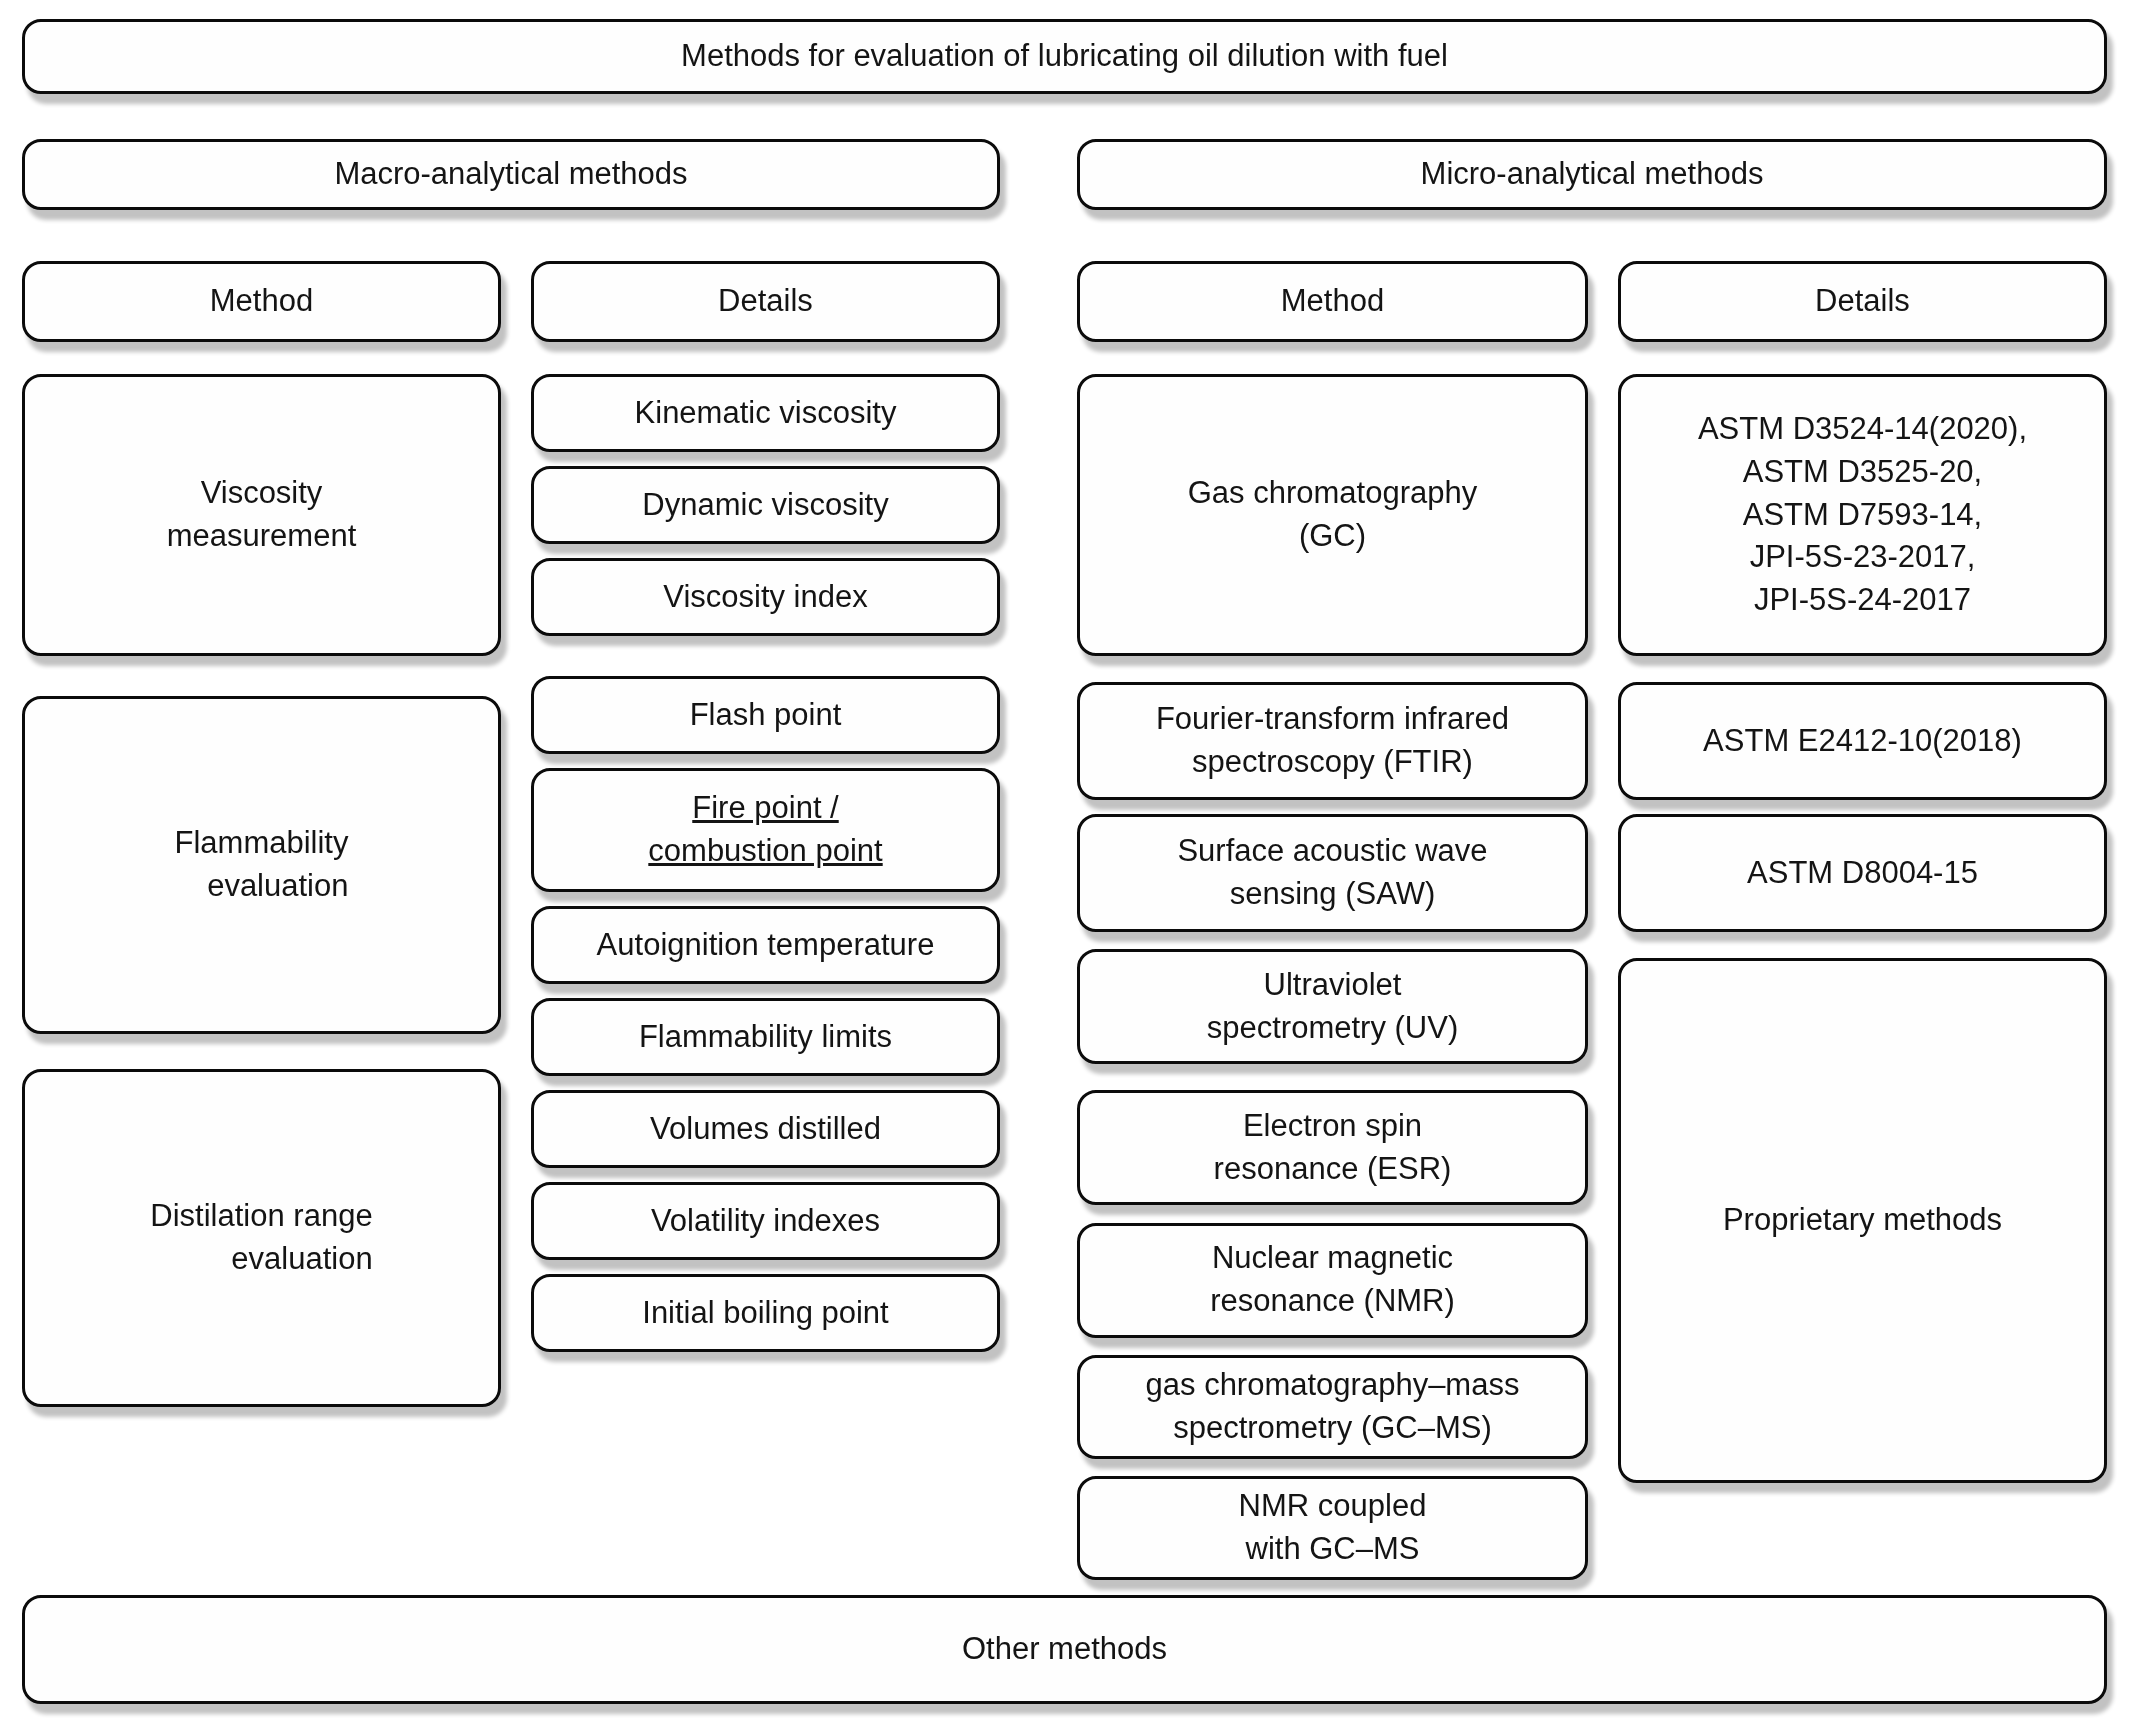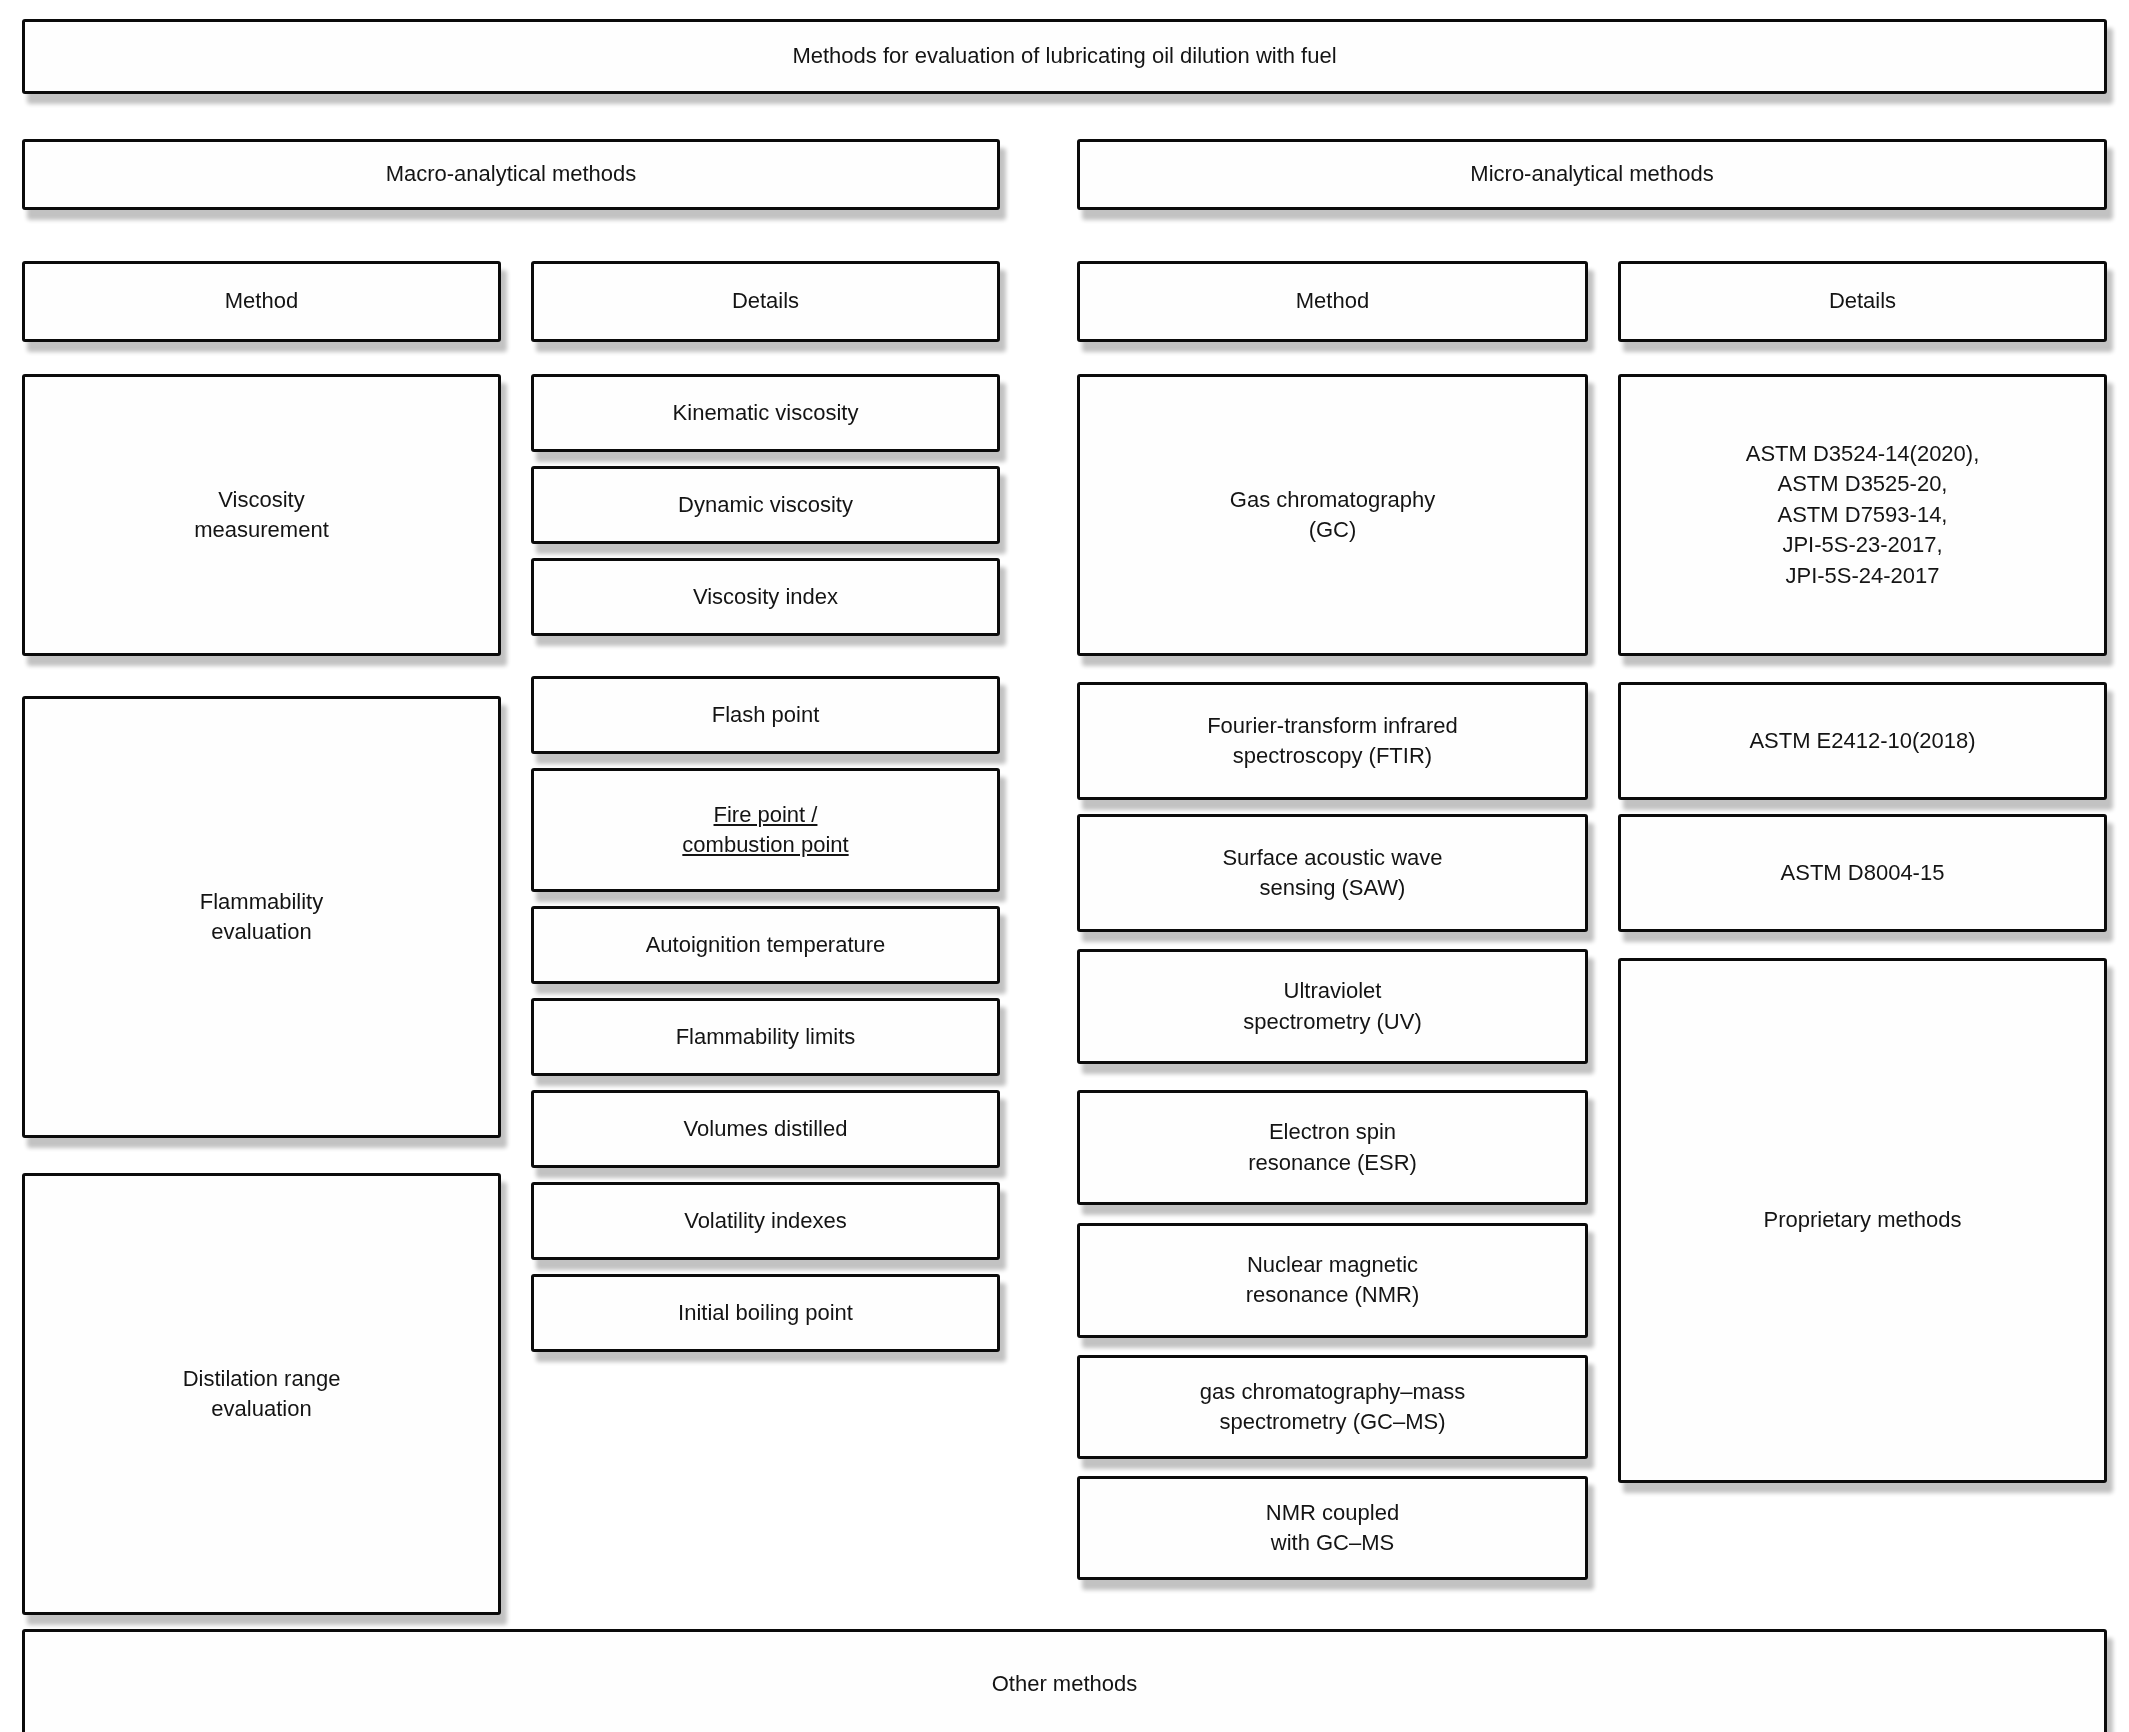--- a/index.html
+++ b/index.html
@@ -9,25 +9,25 @@
     box-sizing:border-box;
     padding:19px 22px 0 22px;
     background:#ffffff;
     font-family:"Liberation Sans", sans-serif;
     color:#141414;
   }
   .box{
     box-sizing:border-box;
     background:#fefefe;
     border:3.5px solid #0b0b0b;
-    border-radius:3px;
+    border-radius:19px;
     box-shadow:5.8px 9.2px 4px #c2c2c2;
     display:flex;align-items:center;justify-content:center;
     text-align:center;
-    font-size:22px;line-height:1.38;
+    font-size:31px;line-height:1.38;
     white-space:pre-line;
     padding:0 11.5px;
   }
   .title-box{height:75px;}
   .halves{display:flex;margin-top:45px;justify-content:space-between;}
   .half{display:flex;flex-direction:column;}
   .half-macro{width:978px;}
   .half-micro{width:1030px;}
   .half-header{height:71px;}
   .cols{display:flex;margin-top:51px;justify-content:space-between;}
@@ -37,21 +37,21 @@
   .half-micro .colB{width:489px;}
   .col{display:flex;flex-direction:column;}
   .col-header{height:81px;}
   .h140{height:78px;}
   .h180{height:104px;}
   .h190{height:109px;}
   .h200{height:115px;}
   .h205{height:118px;}
   .h215{height:124px;text-decoration:underline;}
   .h490{height:282px;}
-  .h740{height:442px;}
+  .h740{height:338px;text-align:right;}
   .h1080{height:525px;}
   .mt30{margin-top:17.3px;}
   .mt35{margin-top:14px;}
   .mt45{margin-top:26px;}
   .mt55{margin-top:32px;}
   .mt60{margin-top:35px;}
   .mt70{margin-top:40px;}
   .footer-box{margin-top:14.4px;}
 </style>
 </head>

